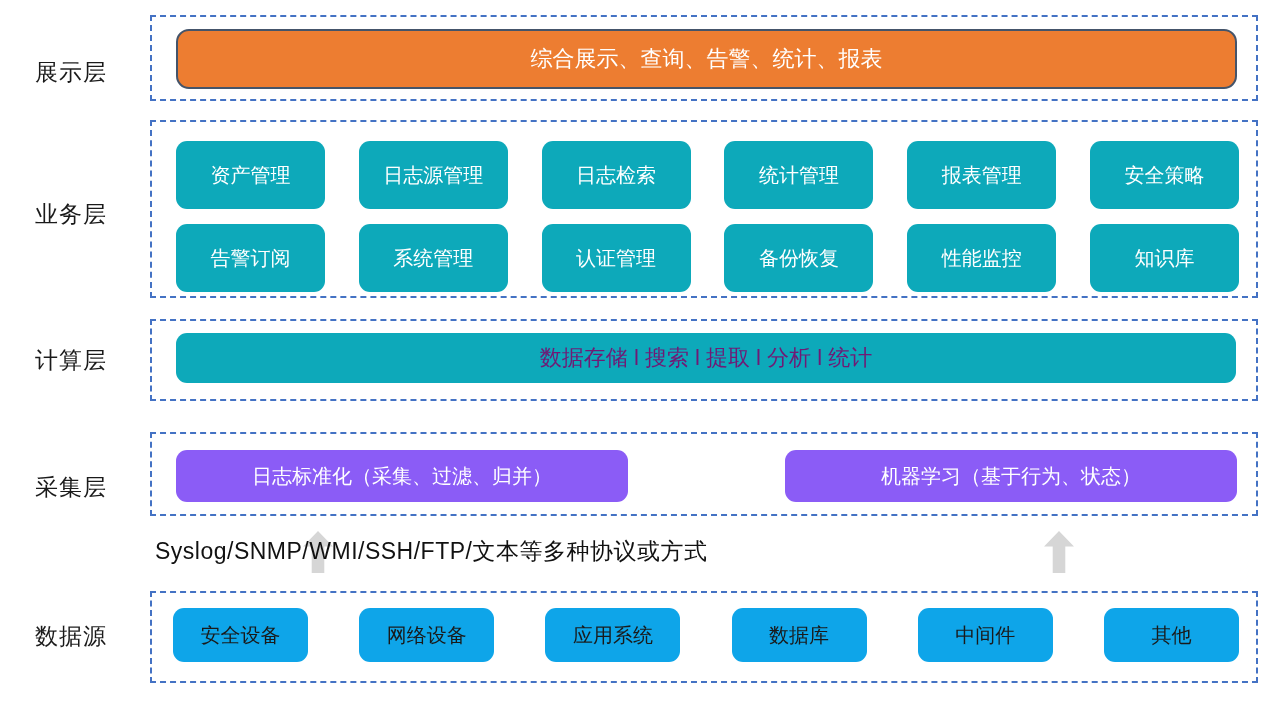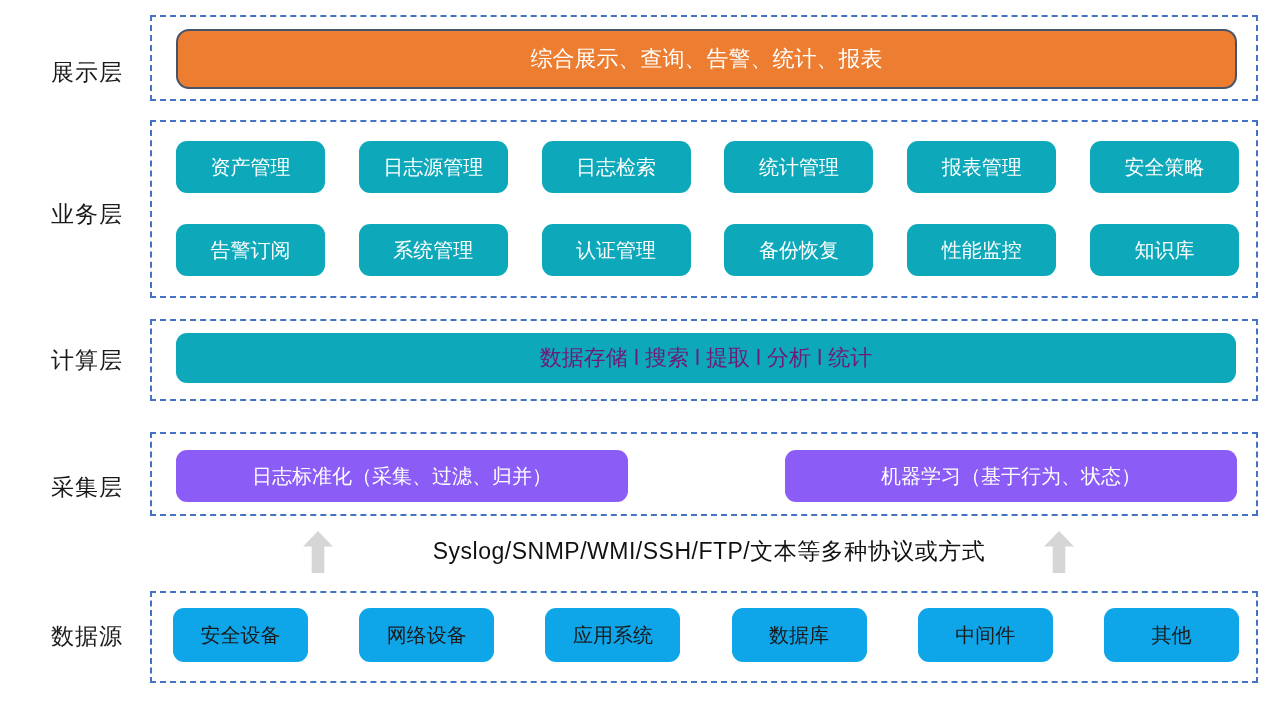--- a/index.html
+++ b/index.html
@@ -2,58 +2,58 @@
 <html><head>
 <meta charset="utf-8">
 <style>
   html,body { margin:0; padding:0; background:#ffffff; }
   .canvas {
     position:relative; width:1288px; height:708px; background:#ffffff;
     font-family:"Liberation Sans","DejaVu Sans",sans-serif; overflow:hidden;
   }
   .layer-label {
     position:absolute; left:35px; width:110px; font-size:23px; line-height:28px;
-    color:#1a1a1a; letter-spacing:1px; white-space:nowrap;margin-left:16px;
+    color:#1a1a1a; letter-spacing:1px; white-space:nowrap;
   }
   .frame {
     position:absolute; left:150px; width:1108px;
     border:2px dashed #4472C4; box-sizing:border-box;
   }
   .flexcenter { display:flex; align-items:center; justify-content:center; }
   .orange-box {
     position:absolute; left:24px; top:12px; width:1061px; height:60px;
     background:#ED7D31; border:2px solid #44546A; border-radius:13px;
     box-sizing:border-box; color:#ffffff; font-size:22px;
   }
   .teal-wide {
     position:absolute; left:24px; top:12px; width:1060px; height:50px;
     background:#0DA9BA; border-radius:11px; color:#701a75; font-size:22px;
   }
   .biz-row {
     position:absolute; left:24px; width:1063px;
     display:flex; justify-content:space-between;
   }
   .biz-box {
-    width:149px; height:52px; background:#0DA9BA; border-radius:11px;
+    width:149px; height:68px; background:#0DA9BA; border-radius:11px;
     color:#ffffff; font-size:20px; display:flex; align-items:center; justify-content:center;
   }
   .collect-box {
     position:absolute; top:16px; width:452px; height:52px;
     background:#8b5cf6; border-radius:11px; color:#ffffff; font-size:20px;
   }
   .ds-row {
     position:absolute; left:21px; top:15px; width:1066px;
     display:flex; justify-content:space-between;
   }
   .ds-box {
     width:135px; height:54px; background:#0ea5e9; border-radius:11px;
     color:#1a1a1a; font-size:20px; display:flex; align-items:center; justify-content:center;
   }
   .protocol-text {
-    position:absolute; left:155px; top:536px; width:1108px; text-align:center;
+    position:absolute; left:155px; top:536px; width:1108px; text-align:left;
     font-size:23px; color:#111111; letter-spacing:0.5px;
   }
   .up-arrow {
     position:absolute; top:531px; width:30px; height:42px; background:#D6D6D6;
     clip-path:polygon(50% 0, 100% 37%, 71% 37%, 71% 100%, 29% 100%, 29% 37%, 0 37%);
   }
 </style>
 </head>
 <body>
 

